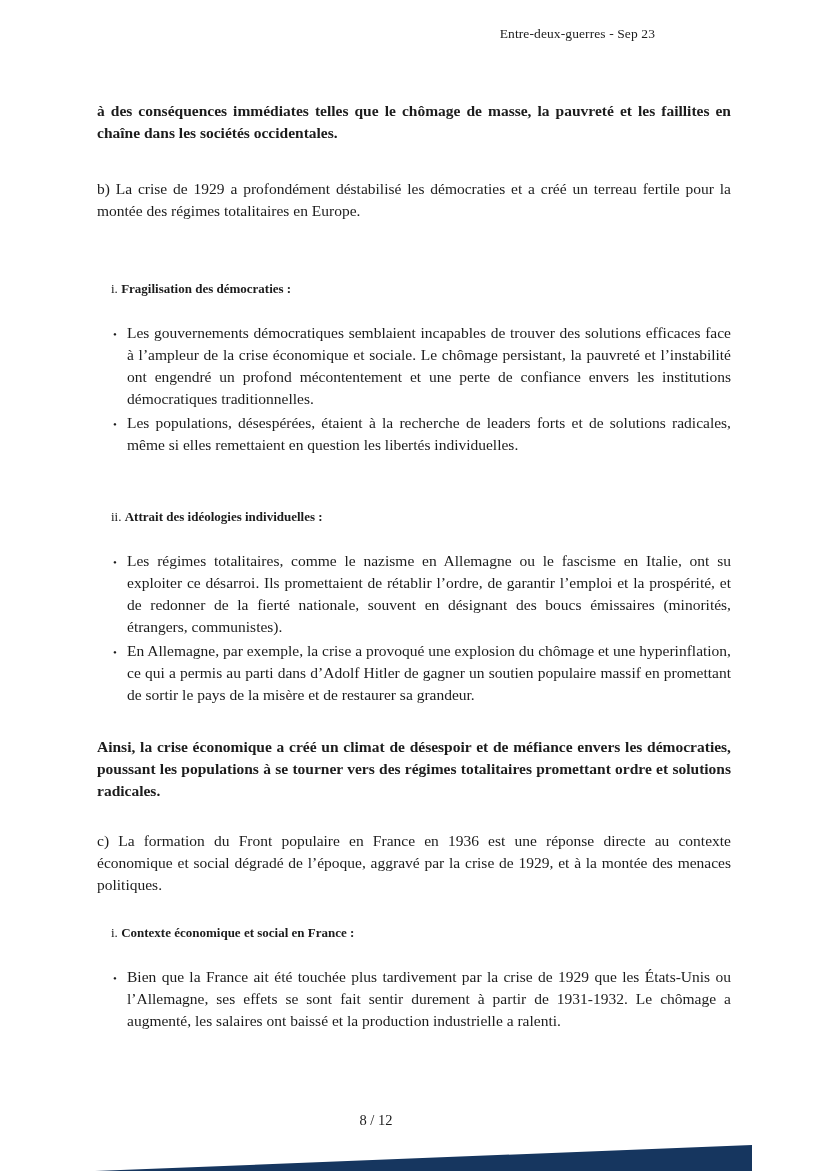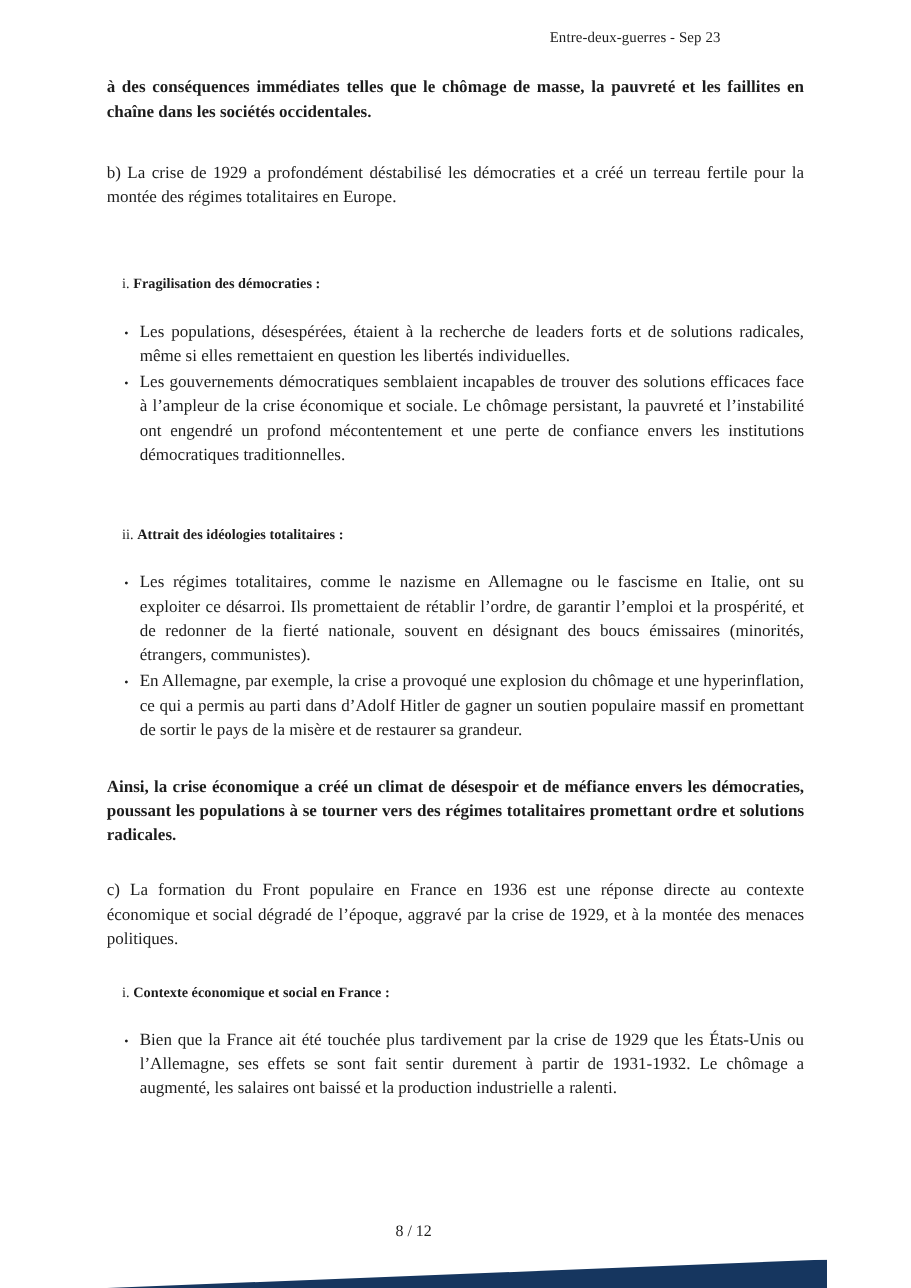--- a/index.html
+++ b/index.html
@@ -14,21 +14,21 @@
   .header {
     position:absolute; top:26px; right:97px;
     font-size:13.5px; letter-spacing:0.1px;
   }
   .content {
     position:absolute; top:0; left:97px; width:634px;
     font-size:15.5px; line-height:22px;
   }
   .para { text-align:justify; }
   .bold { font-weight:bold; }
-  .p-intro   { margin:69px 0 0; }
+  .p-intro   { margin:100px 0 0; }
   .p-b       { margin:34px 0 0; }
   .sec-head  { margin:56px 0 0 14px; font-size:13px; }
   .sec-head .num { font-weight:normal; }
   .sec-head .ttl { font-weight:bold; }
   .sec-head-2 { margin-top:50px; }
   .sec-head-3 { margin-top:26px; }
   ul.blist {
     margin:22px 0 0; padding:0 0 0 30px;
     list-style:none;
   }
@@ -66,27 +66,27 @@
     <p class="para bold p-intro">à des conséquences immédiates telles que le chômage de masse, la pauvreté et les faillites en chaîne dans les sociétés occidentales.</p>
 
     <p class="para p-b">b) La crise de 1929 a profondément déstabilisé les démocraties et a créé un terreau fertile pour la montée des régimes totalitaires en Europe.</p>
 
     <div class="sec-head">
       <span class="num">i.</span>
       <span class="ttl">Fragilisation des démocraties :</span>
     </div>
 
     <ul class="blist">
+      <li>Les gouvernements démocratiques semblaient incapables de trouver des solutions efficaces face à l’ampleur de la crise économique et sociale. Le chômage persistant, la pauvreté et l’instabilité ont engendré un profond mécontentement et une perte de confiance envers les institutions démocratiques traditionnelles.</li>
       <li>Les populations, désespérées, étaient à la recherche de leaders forts et de solutions radicales, même si elles remettaient en question les libertés individuelles.</li>
-      <li>Les gouvernements démocratiques semblaient incapables de trouver des solutions efficaces face à l’ampleur de la crise économique et sociale. Le chômage persistant, la pauvreté et l’instabilité ont engendré un profond mécontentement et une perte de confiance envers les institutions démocratiques traditionnelles.</li>
     </ul>
 
     <div class="sec-head sec-head-2">
       <span class="num">ii.</span>
-      <span class="ttl">Attrait des idéologies totalitaires :</span>
+      <span class="ttl">Attrait des idéologies individuelles :</span>
     </div>
 
     <ul class="blist">
       <li>Les régimes totalitaires, comme le nazisme en Allemagne ou le fascisme en Italie, ont su exploiter ce désarroi. Ils promettaient de rétablir l’ordre, de garantir l’emploi et la prospérité, et de redonner de la fierté nationale, souvent en désignant des boucs émissaires (minorités, étrangers, communistes).</li>
       <li>En Allemagne, par exemple, la crise a provoqué une explosion du chômage et une hyperinflation, ce qui a permis au parti dans d’Adolf Hitler de gagner un soutien populaire massif en promettant de sortir le pays de la misère et de restaurer sa grandeur.</li>
     </ul>
 
     <p class="para bold p-conclusion">Ainsi, la crise économique a créé un climat de désespoir et de méfiance envers les démocraties, poussant les populations à se tourner vers des régimes totalitaires promettant ordre et solutions radicales.</p>
 
     <p class="para p-c">c) La formation du Front populaire en France en 1936 est une réponse directe au contexte économique et social dégradé de l’époque, aggravé par la crise de 1929, et à la montée des menaces politiques.</p>

